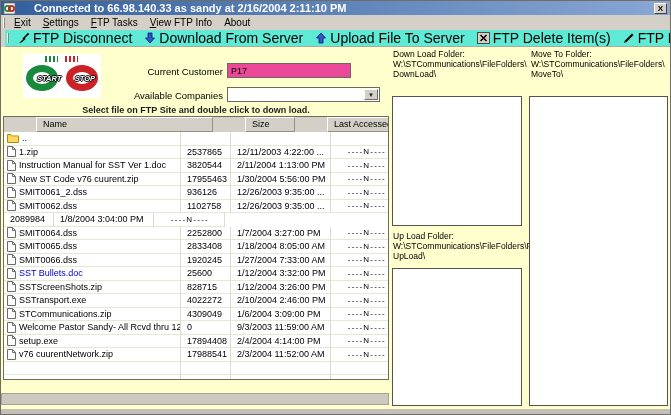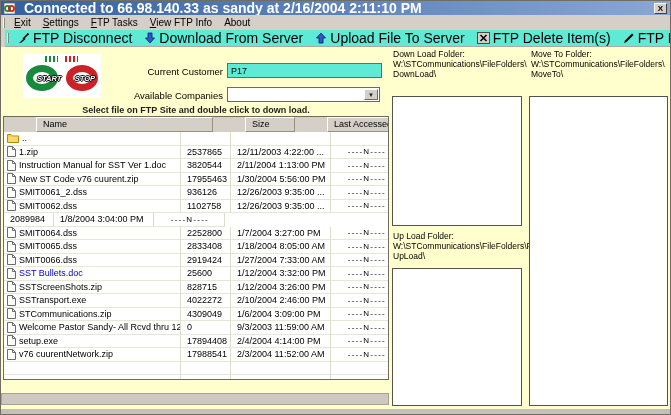--- a/index.html
+++ b/index.html
@@ -6,21 +6,21 @@
   *{box-sizing:border-box;}
   .window{
     position:relative;width:671px;height:415px;
     font-family:"Liberation Sans",sans-serif;color:#000;
     background:#d4d0c8;border:1px solid #6f6d64;overflow:hidden;
   }
   
   .titlebar{position:absolute;top:0;left:0;width:100%;height:14px;
     background:linear-gradient(to right,#33609e,#8aa7d5);
     display:flex;align-items:center;padding:0 3px;}
-  .title-text{color:#fff;font-weight:bold;font-size:14px;margin-left:9px;white-space:nowrap;text-align:right;}
+  .title-text{color:#fff;font-weight:bold;font-size:11px;margin-left:19px;white-space:nowrap;text-align:right;}
   .close-btn{margin-left:auto;width:13px;height:11px;background:#d4d0c8;
     border:1px solid;border-color:#fff #404040 #404040 #fff;
     font-size:8px;line-height:9px;text-align:center;font-weight:bold;cursor:default;}
   .app-ico svg{display:block;}
   
   .menubar{position:absolute;top:14px;left:0;width:100%;height:15px;background:#d4d0c8;
     display:flex;align-items:center;font-size:10px;}
   .grip{width:2px;height:10px;border-left:1px solid #fff;border-right:1px solid #8a887e;margin:0 3px 0 2px;}
   .menu-item{padding:0 6px;white-space:nowrap;}
   .menu-item u{text-decoration:underline;}
@@ -43,21 +43,21 @@
     text-shadow:0 0 1px #000,1px 0 0 #000,-1px 0 0 #000,0 1px 0 #000,0 -1px 0 #000;}
   .logo-start{left:6px;top:20px;padding-left:8px;}
   .logo-stop{right:6px;top:20px;}
   .flag{position:absolute;width:13px;height:6px;top:2px;}
   .flag-green{left:22px;background:repeating-linear-gradient(90deg,#178a3c 0 2px,#fff 2px 4px);}
   .flag-red{left:42px;background:repeating-linear-gradient(90deg,#cb2127 0 2px,#fff 2px 4px);}
   
   .form-label{font-size:9.5px;text-align:right;white-space:nowrap;}
   .lbl-customer{left:100px;top:19px;width:122px;}
   .lbl-companies{left:100px;top:43px;width:122px;}
-  .text-input{left:226px;top:16px;width:155px;height:15px;background:#5eead4;
+  .text-input{left:226px;top:16px;width:124px;height:15px;background:#ec4899;
     border:1px solid #6a6a60;font-size:9px;padding:1px 3px;font-family:"Liberation Sans",sans-serif;}
   .select-box{left:226px;top:40px;width:153px;height:15px;background:#fff;border:1px solid #6a6a60;}
   .dd-btn{position:absolute;right:1px;top:1px;width:14px;height:11px;background:#d4d0c8;
     border:1px solid;border-color:#fff #6d6b62 #6d6b62 #fff;
     font-size:6px;line-height:10px;text-align:center;color:#222;}
   .hint{left:0;top:58px;width:390px;text-align:center;font-size:9px;font-weight:bold;color:#1d1d1d;}
   
   .grid{left:2px;top:69px;width:386px;height:264px;background:#fff;border:1px solid #6e6c60;overflow:hidden;}
   .ghead{display:flex;height:15px;background:#d4d0c8;font-size:9px;}
   .ghead .gc{border-style:solid;border-width:1px;border-color:#fff #94917f #94917f #fff;
@@ -321,21 +321,21 @@
           <div class="grow">
             <div class="gc c-name">
               <span class="icon row-icon">
                 <svg width="9" height="11" viewBox="0 0 9 11">
                   <path d="M0.5 0.5 H5.5 L8.5 3.5 V10.5 H0.5 Z" fill="#fff" stroke="#6b6b6b"></path>
                   <path d="M5.5 0.5 V3.5 H8.5" fill="none" stroke="#6b6b6b"></path>
                 </svg>
               </span>
               <span>SMIT0066.dss</span>
             </div>
-            <div class="gc c-size">2919424</div>
+            <div class="gc c-size">1920245</div>
             <div class="gc c-date">1/27/2004 7:33:00 AM</div>
             <div class="gc c-attr">- - - - N - - - -</div>
           </div>
           <div class="grow">
             <div class="gc c-name">
               <span class="icon row-icon">
                 <svg width="9" height="11" viewBox="0 0 9 11">
                   <path d="M0.5 0.5 H5.5 L8.5 3.5 V10.5 H0.5 Z" fill="#fff" stroke="#6b6b6b"></path>
                   <path d="M5.5 0.5 V3.5 H8.5" fill="none" stroke="#6b6b6b"></path>
                 </svg>

